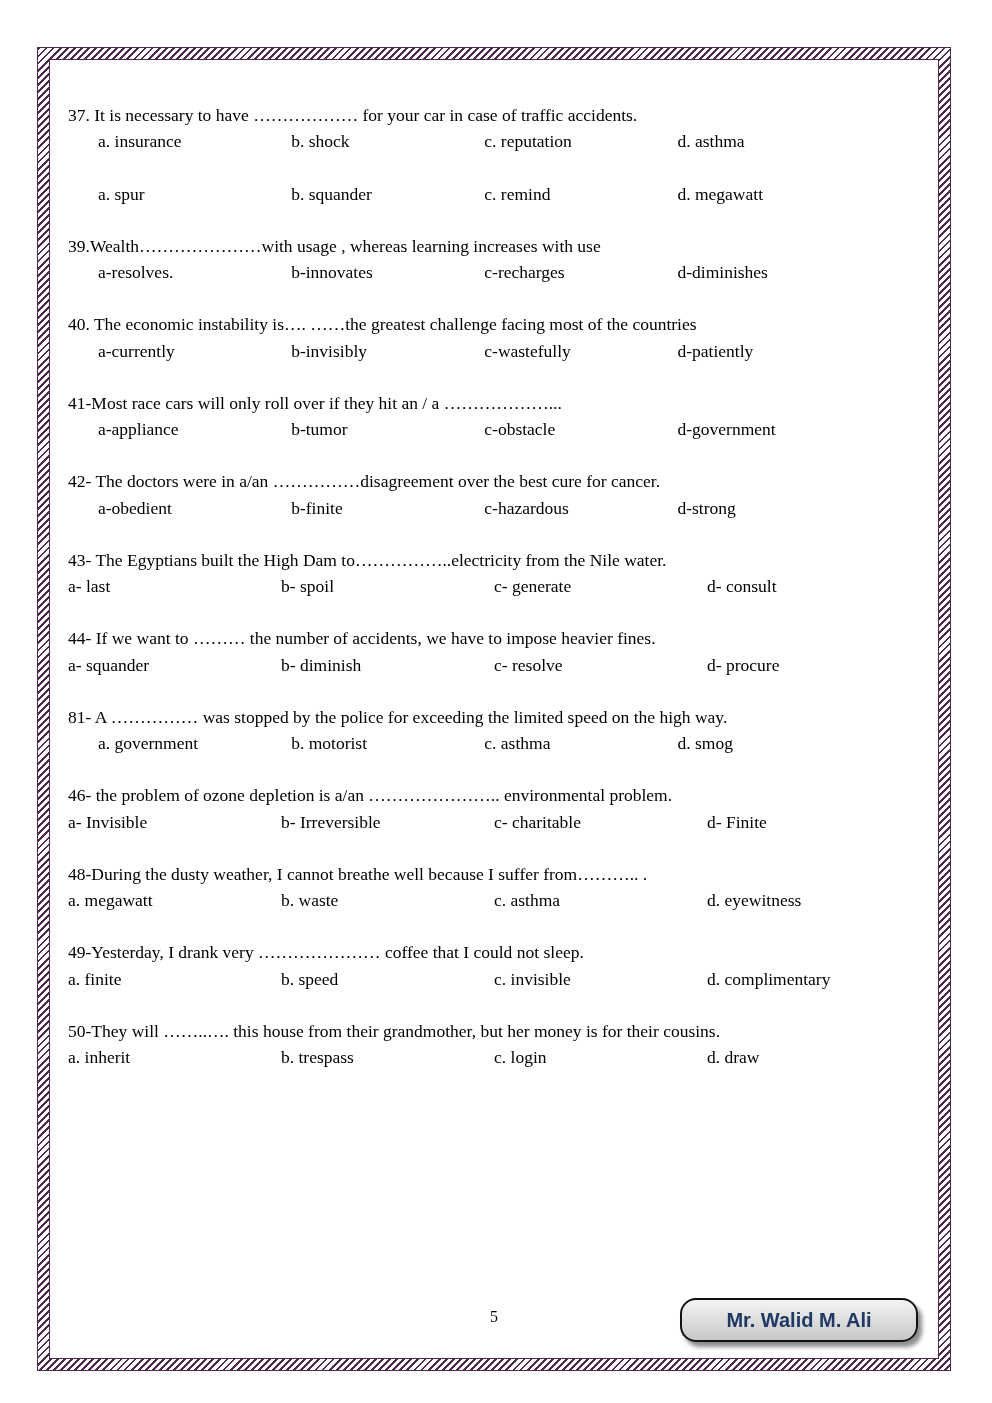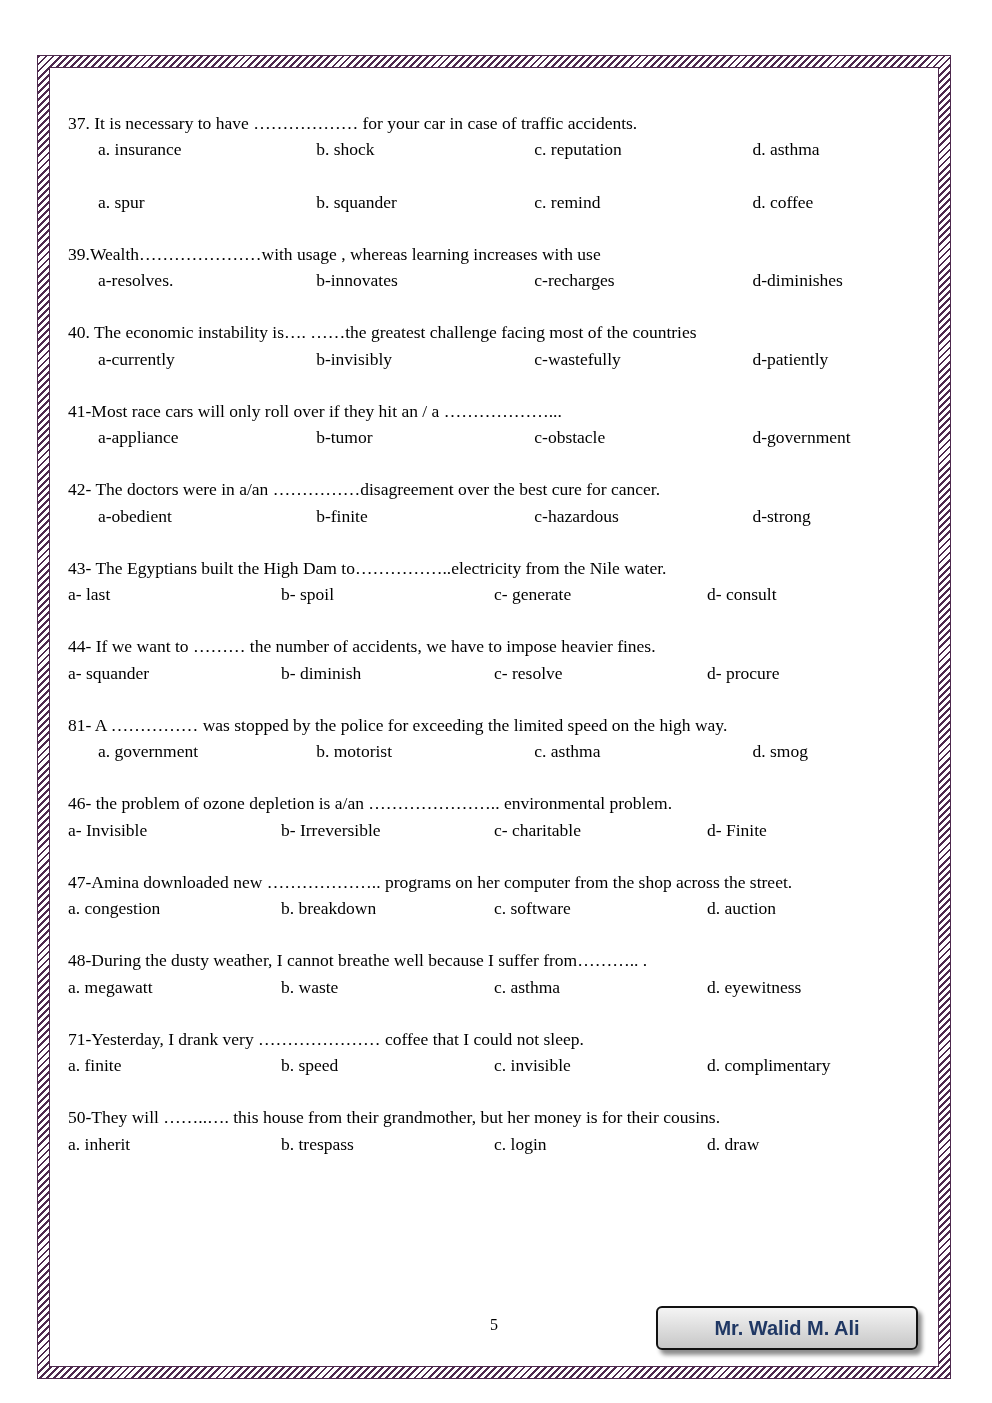--- a/index.html
+++ b/index.html
@@ -10,21 +10,21 @@
   body {
     width: 992px;
     height: 1403px;
     position: relative;
     font-family: "Liberation Serif", "DejaVu Serif", serif;
     color: #000000;
   }
   .frame {
     position: absolute;
     left: 38px;
-    top: 56px;
+    top: 48px;
     width: 912px;
     height: 1322px;
     box-sizing: border-box;
     border: 11px solid transparent;
     border-image: repeating-linear-gradient(135deg, #4e2a4e 0 2px, #ffffff 2px 5px) 11;
     box-shadow: 0 0 0 1px #4e2a4e, inset 0 0 0 1px #4e2a4e;
   }
   .content {
     position: absolute;
     left: 1px;
@@ -48,41 +48,40 @@
     flex-direction: row;
   }
   .options .opt {
     flex: 0 0 25%;
     box-sizing: border-box;
     padding-right: 4px;
     white-space: nowrap;
   }
   .options.indented {
     padding-left: 30px;
-    gap: 25px;
   }
   .options.indented .opt {
     flex: 0 0 23.5%;
   }
   .page-number {
     position: absolute;
     bottom: 32px;
     left: 50%;
     transform: translateX(-50%);
     font-size: 16px;
   }
   .author-badge {
     position: absolute;
     right: 20px;
     bottom: 16px;
-    width: 262px;
+    width: 238px;
     height: 44px;
     box-sizing: border-box;
     border: 2px solid #111111;
-    border-radius: 6px;
+    border-radius: 16px;
     background: linear-gradient(#f4f4f4, #c7c7c7);
     box-shadow: 4px 5px 4px rgba(0,0,0,0.45);
     display: flex;
     align-items: center;
     justify-content: center;
     font-family: "Liberation Sans", "DejaVu Sans", sans-serif;
     font-weight: bold;
     font-size: 20px;
     color: #203864;
   }
@@ -101,21 +100,21 @@
             <span class="opt">c. reputation</span>
             <span class="opt">d. asthma</span>
           </div>
   </div>
 
   <div class="question">
     <div class="options indented">
             <span class="opt">a. spur</span>
             <span class="opt">b. squander</span>
             <span class="opt">c. remind</span>
-            <span class="opt">d. coffee</span>
+            <span class="opt">d. megawatt</span>
           </div>
   </div>
 
   <div class="question">
     <p class="stem">39.Wealth…………………with usage , whereas learning increases with use</p>
     <div class="options indented">
             <span class="opt">a-resolves.</span>
             <span class="opt">b-innovates</span>
             <span class="opt">c-recharges</span>
             <span class="opt">d-diminishes</span>
@@ -185,42 +184,33 @@
   <div class="question">
     <p class="stem">46- the problem of ozone depletion is a/an ………………….. environmental problem.</p>
     <div class="options">
             <span class="opt">a-  Invisible</span>
             <span class="opt">b- Irreversible</span>
             <span class="opt">c- charitable</span>
             <span class="opt">d- Finite</span>
           </div>
   </div>
 
-  <div class="question">
-    <p class="stem">47-Amina downloaded new ……………….. programs on her computer from the shop across the street.</p>
-    <div class="options">
-            <span class="opt">a.  congestion</span>
-            <span class="opt">b. breakdown</span>
-            <span class="opt">c. software</span>
-            <span class="opt">d. auction</span>
-          </div>
-  </div>
 
   <div class="question">
     <p class="stem">48-During the dusty weather, I cannot breathe well because I suffer from……….. .</p>
     <div class="options">
             <span class="opt">a.  megawatt</span>
             <span class="opt">b. waste</span>
             <span class="opt">c. asthma</span>
             <span class="opt">d. eyewitness</span>
           </div>
   </div>
 
   <div class="question">
-    <p class="stem">71-Yesterday, I drank very ………………… coffee that I could not sleep.</p>
+    <p class="stem">49-Yesterday, I drank very ………………… coffee that I could not sleep.</p>
     <div class="options">
             <span class="opt">a.  finite</span>
             <span class="opt">b. speed</span>
             <span class="opt">c. invisible</span>
             <span class="opt">d. complimentary</span>
           </div>
   </div>
 
   <div class="question">
     <p class="stem">50-They will ……..…. this house from their grandmother, but her money is for their cousins.</p>

